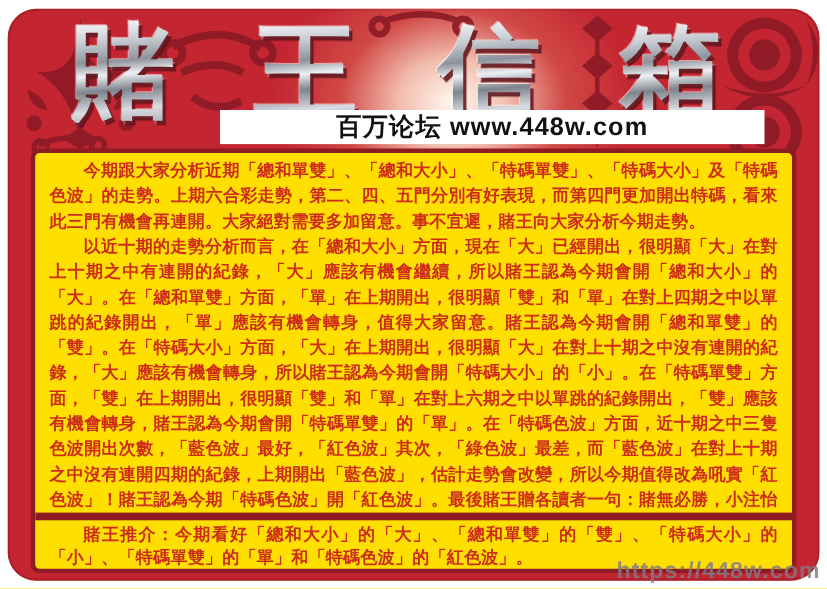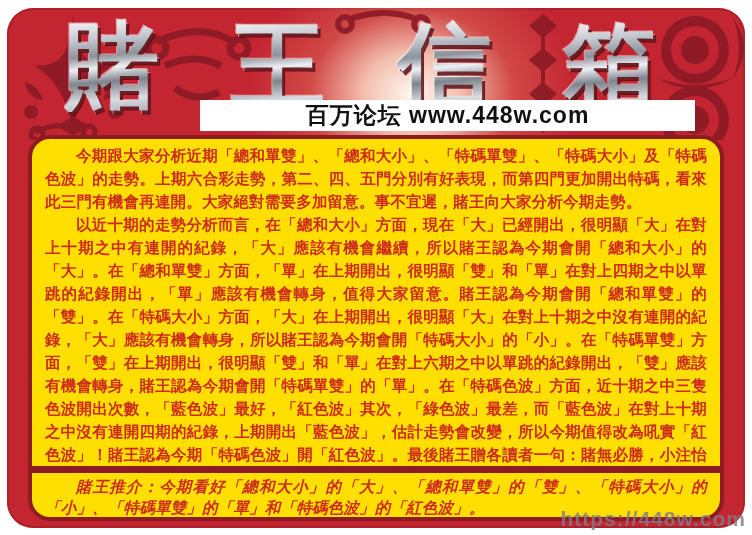--- a/index.html
+++ b/index.html
@@ -52,28 +52,28 @@
   }
   .banner-text {
     color:#111111; font-weight:bold; font-size:23px; letter-spacing:1px;
     white-space:nowrap;
   }
   
   .panel {
     position:absolute; left:21px; top:127px; width:696px; height:386px;
     background:#ffdf00;
     border:4px solid #8c1c22;
-    border-radius:22px;
+    border-radius:8px;
     overflow:hidden;
     display:flex; flex-direction:column;
     z-index:5;
   }
   .panel-main { height:327px; padding:5px 13px 0 13px; overflow:hidden; }
   .panel-divider { height:7px; background:#8c1c22; flex:none; }
-  .panel-rec { flex:1; padding:3px 13px 0 13px; overflow:hidden;font-style:italic; }
+  .panel-rec { flex:1; padding:3px 13px 0 13px; overflow:hidden; }
   .cn-text {
     margin:0;
     color:#ce2c1a;
     font-weight:bold;
     font-size:15.5px;
     line-height:23px;
     text-align:justify;
     text-indent:2em;
     letter-spacing:.2px;
   }

